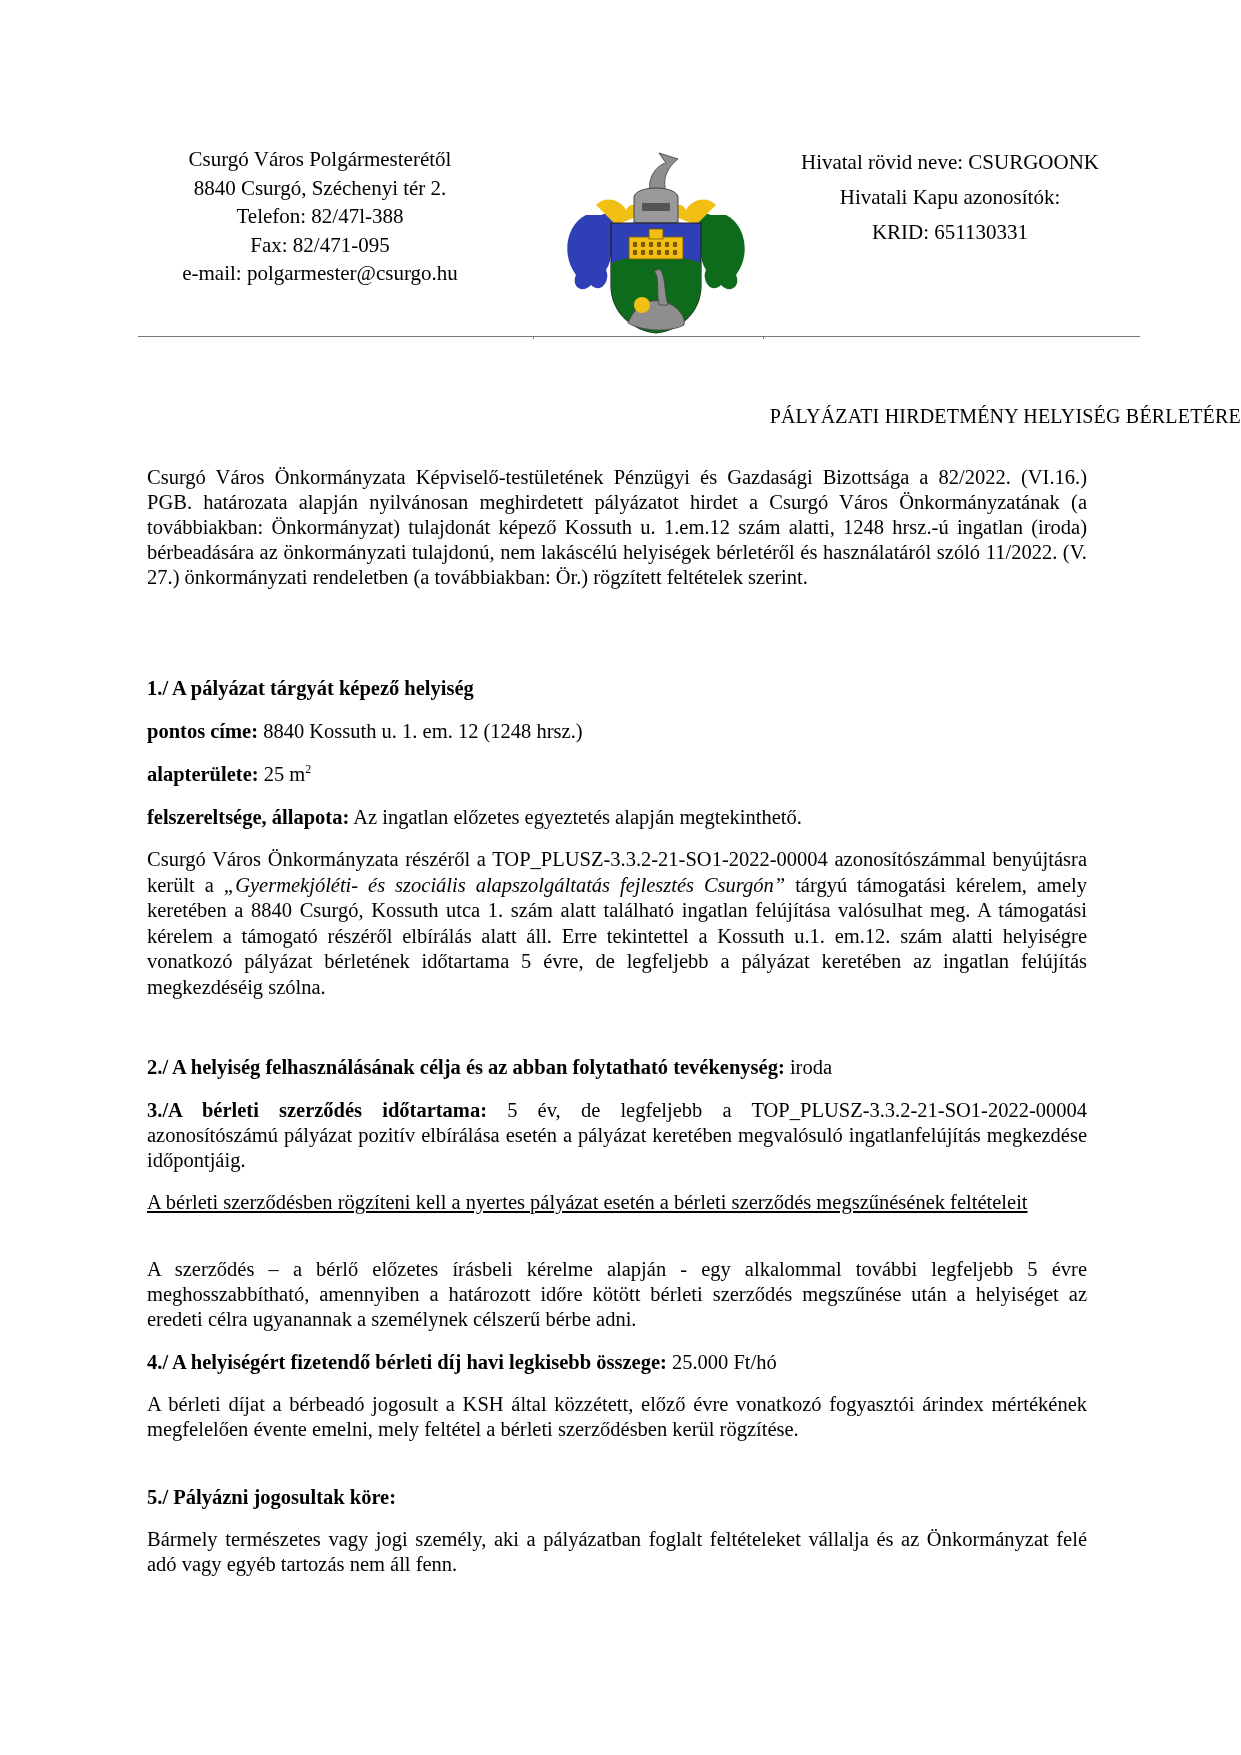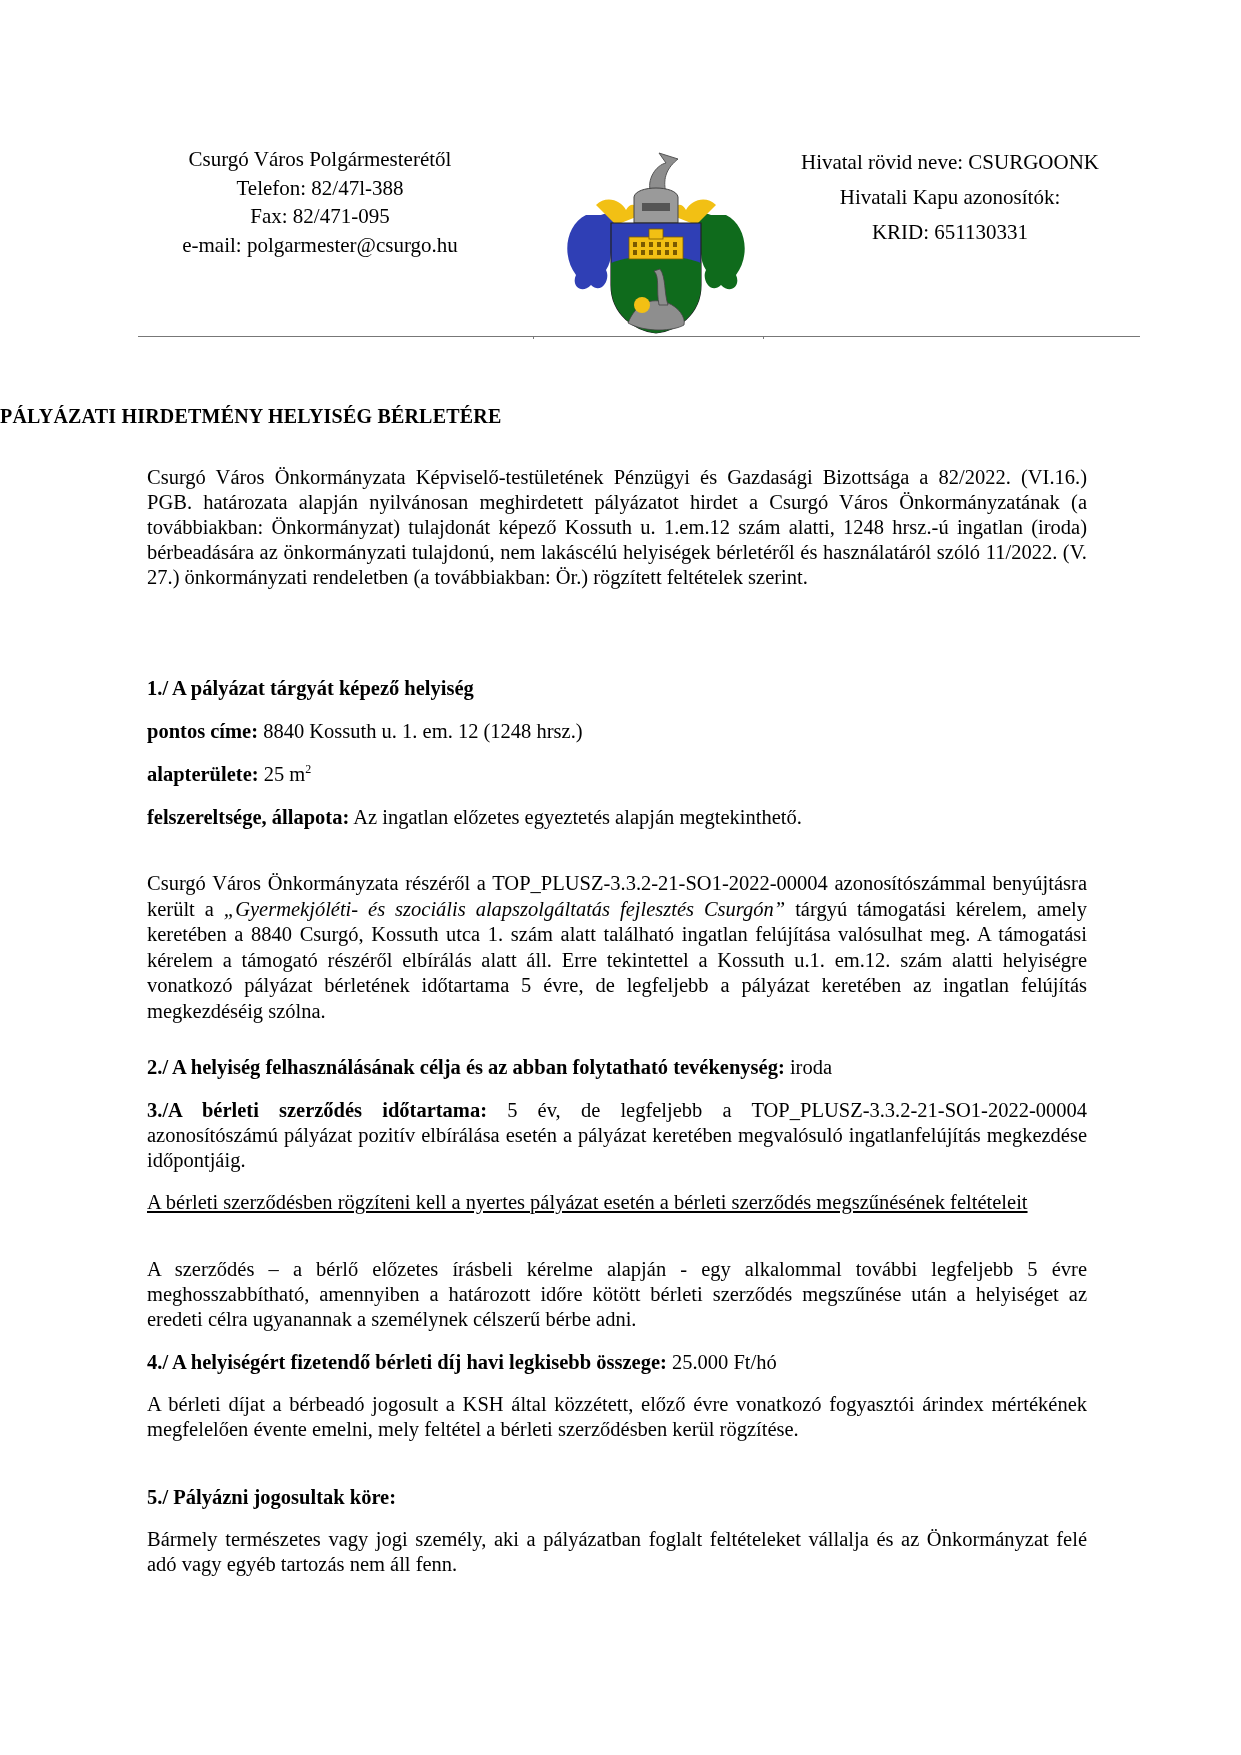--- a/index.html
+++ b/index.html
@@ -9,38 +9,39 @@
 
   .hdr-left { position: absolute; left: 150px; top: 138px; width: 340px; text-align: center;
               font-size: 21px; line-height: 28.5px; }
   .hdr-right { position: absolute; left: 760px; top: 138px; width: 380px; text-align: center;
                font-size: 21px; line-height: 35px; }
   .crest { position: absolute; left: 556px; top: 138px; width: 200px; height: 190px; }
   .hdr-rule { position: absolute; left: 138px; top: 329px; width: 1002px; height: 0;
               border-top: 1.5px solid #777; }
   .hdr-rule .tick { position: absolute; top: -1px; width: 1px; height: 3px; background: #777; }
 
-  .title { position: absolute; left: 0; width: 1241px; top: 398px; text-align: left;
-           font-weight: bold; font-size: 20px; letter-spacing: 0.2px; }
+  .title { position: absolute; left: 0; width: 1241px; top: 398px; text-align: right;
+           font-weight: normal; font-size: 20px; letter-spacing: 0.2px; }
 
   .body-text { position: absolute; left: 147px; width: 940px; font-size: 20.5px; line-height: 25px;
                text-align: justify; }
   .body-text p { margin: 0; }
   .ul { font-weight: bold; }
   b { font-weight: normal; }
   i { font-style: italic; }
   sup { font-size: 12px; vertical-align: 8px; line-height: 0; }
 </style>
 </head>
 <body>
 
 <div class="page">
 
   <div class="hdr-left">
     <div>Csurgó Város Polgármesterétől</div>
+    <div>8840 Csurgó, Széchenyi tér 2.</div>
     <div>Telefon: 82/47l-388</div>
     <div>Fax: 82/471-095</div>
     <div>e-mail: polgarmester@csurgo.hu</div>
   </div>
 
   <svg class="crest" viewBox="0 0 200 190">
 
     <path d="M30 70 C10 80 5 110 20 130 C15 140 25 150 35 140 C45 150 55 135 50 125 C60 110 50 95 62 85 C70 75 55 65 45 70 Z" fill="#2f3fb5"></path>
     <path d="M40 60 C50 50 65 55 70 65 C75 55 85 60 80 72 L60 80 Z" fill="#f2c014"></path>
 
@@ -99,21 +100,21 @@
   </div>
   <div class="body-text" style="top:712px;">
     <p><span class="ul">pontos címe: </span><span>8840 Kossuth u. 1. em. 12 (1248 hrsz.)</span></p>
   </div>
   <div class="body-text" style="top:755px;">
     <p><span class="ul">alapterülete: </span><span>25 m</span><sup>2</sup></p>
   </div>
   <div class="body-text" style="top:798px;">
     <p><span class="ul">felszereltsége, állapota:</span><span> Az ingatlan előzetes egyeztetés alapján megtekinthető.</span></p>
   </div>
-  <div class="body-text" style="top:840px; line-height:25.5px;margin-top:24px;">
+  <div class="body-text" style="top:840px; line-height:25.5px;">
     <p><span>Csurgó Város Önkormányzata részéről a TOP_PLUSZ-3.3.2-21-SO1-2022-00004 azonosítószámmal benyújtásra került a </span><i>„Gyermekjóléti- és szociális alapszolgáltatás fejlesztés Csurgón”</i><span> tárgyú támogatási kérelem, amely keretében a 8840 Csurgó, Kossuth utca 1. szám alatt található ingatlan felújítása valósulhat meg. A támogatási kérelem a támogató részéről elbírálás alatt áll. Erre tekintettel a Kossuth u.1. em.12. szám alatti helyiségre vonatkozó pályázat bérletének időtartama 5 évre, de legfeljebb a pályázat keretében az ingatlan felújítás megkezdéséig szólna.</span></p>
   </div>
 
   <div class="body-text" style="top:1048px;">
     <p><span class="ul">2./ A helyiség felhasználásának célja és az abban folytatható tevékenység:</span><span> iroda</span></p>
   </div>
 
   <div class="body-text" style="top:1091px;">
     <p><span class="ul">3./A bérleti szerződés időtartama: </span><span>5 év, de legfeljebb a TOP_PLUSZ-3.3.2-21-SO1-2022-00004 azonosítószámú pályázat pozitív elbírálása esetén a pályázat keretében megvalósuló ingatlanfelújítás megkezdése időpontjáig.</span></p>
   </div>

